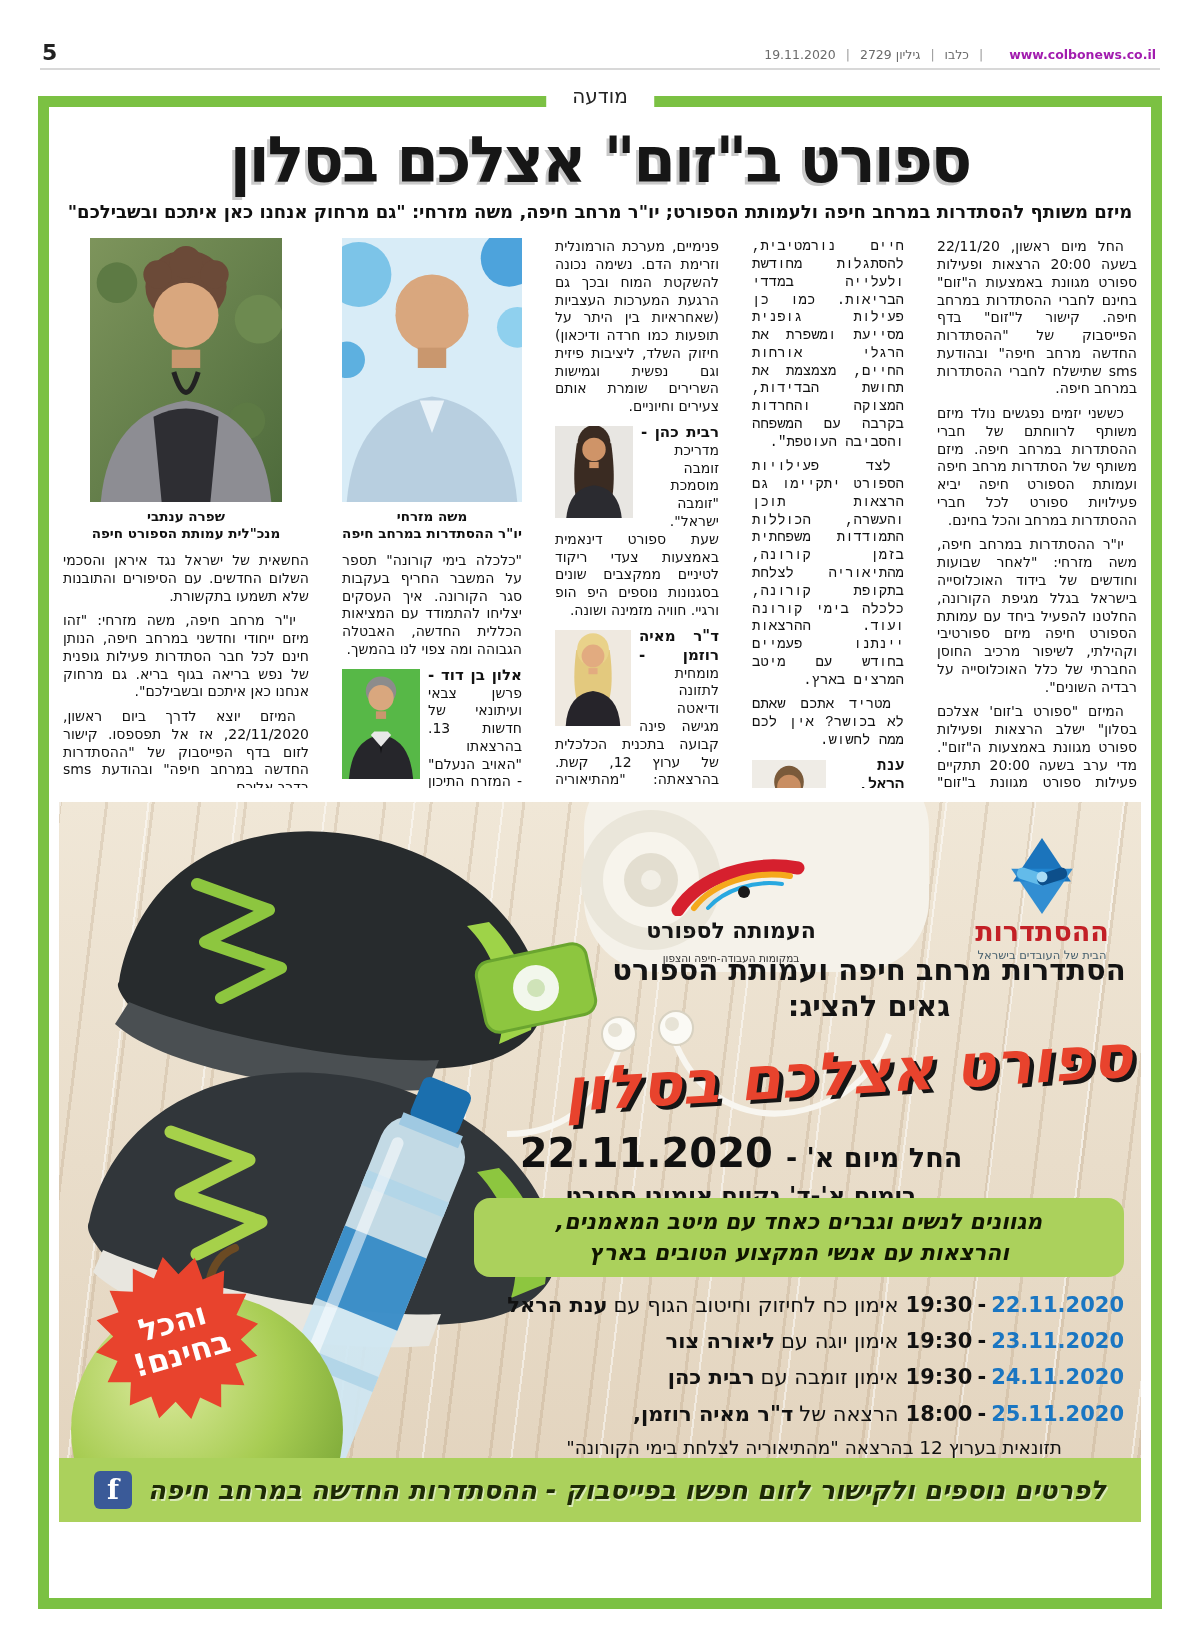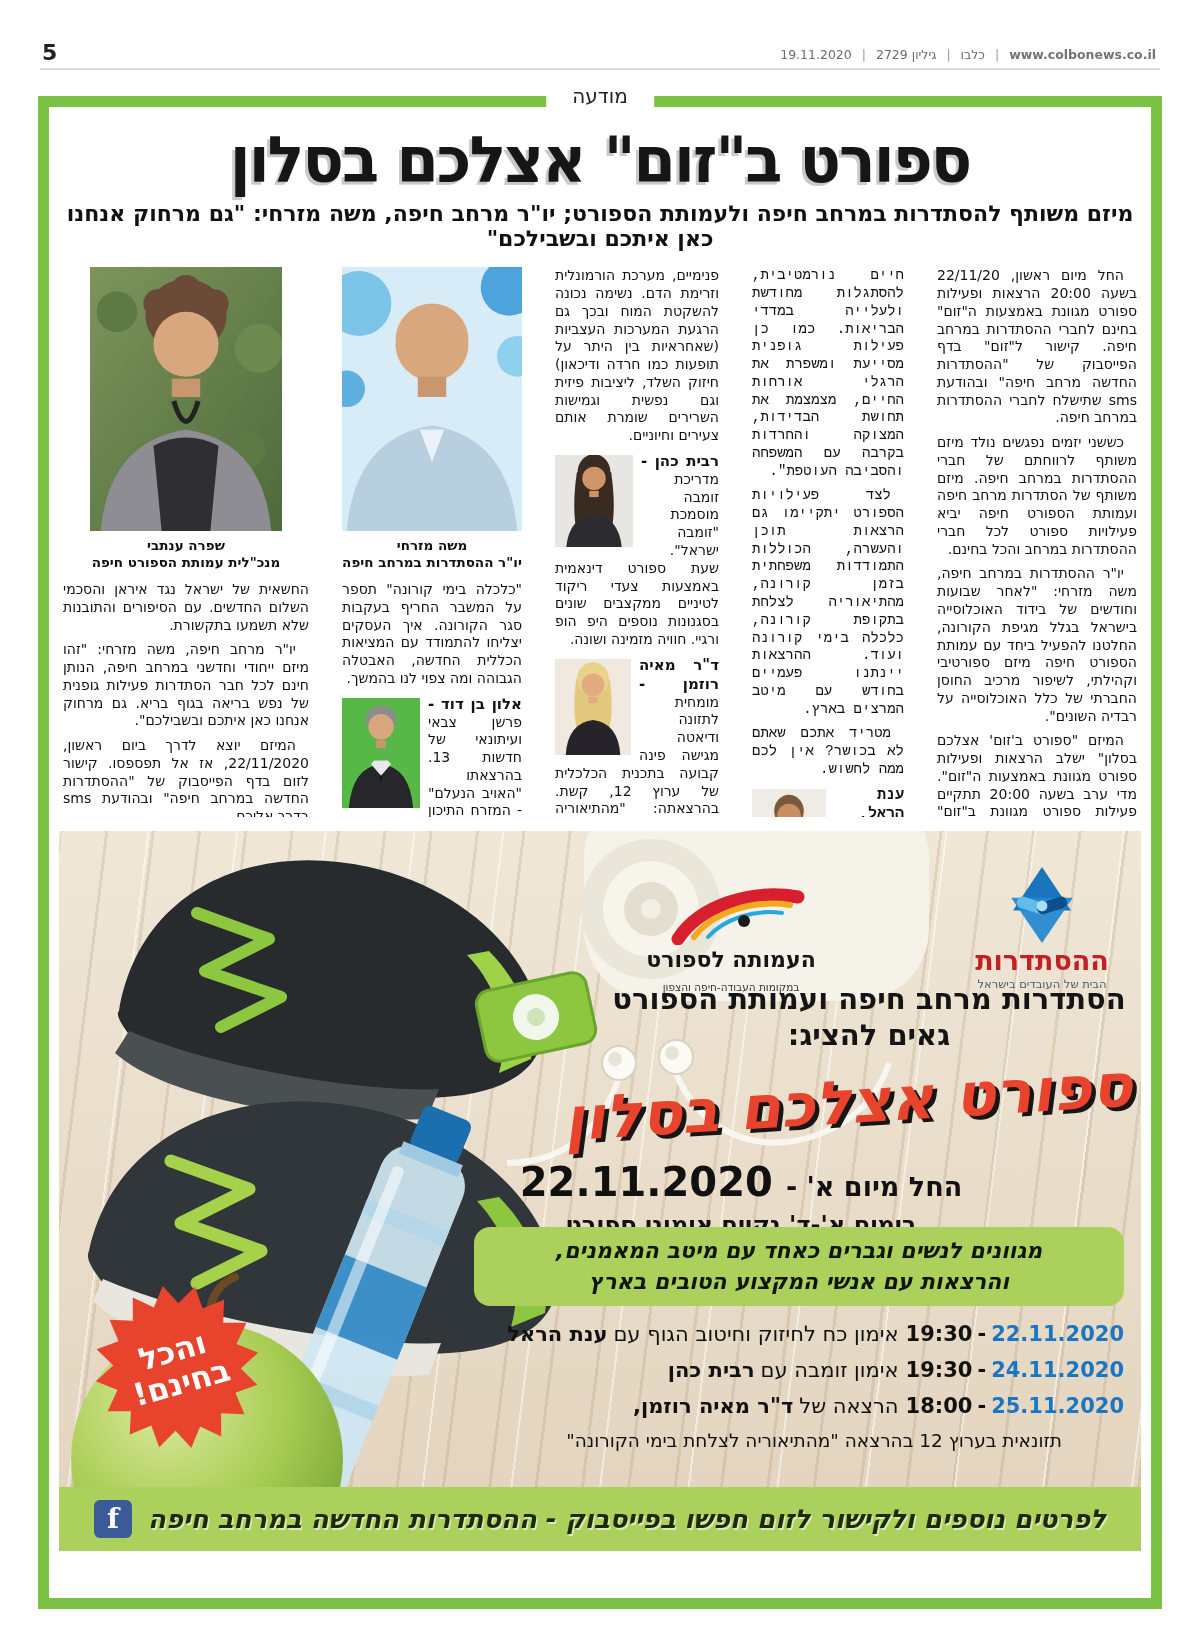--- a/index.html
+++ b/index.html
@@ -2,30 +2,30 @@
 <html lang="he"><head>
 <meta charset="utf-8">
 <style>
   html,body{margin:0;padding:0;background:#fff;}
   .page{position:relative;width:1200px;height:1645px;background:#fff;overflow:hidden;
         font-family:"DejaVu Sans",sans-serif;direction:rtl;color:#111;}
   
   .pagenum{position:absolute;top:40px;left:42px;font-size:22px;font-weight:bold;color:#222;direction:ltr;}
   .mast-info{position:absolute;top:47px;right:44px;font-size:12.5px;color:#6b6b6b;direction:rtl;}
   .mast-info .sep{margin:0 6px;color:#9a9a9a;}
-  .mast-info .site{color:#737373;font-weight:bold;}
+  .mast-info .site{color:#a21caf;font-weight:bold;margin-left:16px;}
   .mast-rule{position:absolute;top:68px;left:40px;right:40px;border-top:2px solid #d8d8d8;}
   
   .notice{position:absolute;top:84px;left:50%;transform:translateX(-50%);background:#fff;
           padding:0 26px;font-size:20px;color:#222;z-index:3;}
   .frame{position:absolute;left:38px;right:38px;top:96px;bottom:36px;border:11px solid #7bc143;background:#fff;}
   
   .headline{margin:22px 10px 0;text-align:center;font-size:61px;line-height:1.02;font-weight:bold;
             letter-spacing:-2px;color:#161616;text-shadow:-3px 3px 0 #c9c9c9;transform:scaleY(1.04);}
-  .subhead{margin:10px 14px 0;text-align:center;font-size:22px;font-weight:bold;color:#111;}
+  .subhead{margin:10px 14px 0;text-align:center;font-size:18px;font-weight:bold;color:#111;}
   .article{display:flex;justify-content:space-between;gap:14px;margin:16px 14px 0;height:550px;overflow:hidden;}
   .col{flex:0 0 auto;overflow:hidden;}
   .c1{width:200px;}.c2{width:152px;font-family:Liberation Mono, monospace;}.c3{width:164px;}.c4{width:180px;}.c5{width:246px;}
   .col p{margin:0 0 7px;font-size:14px;line-height:1.27;text-align:justify;text-indent:13px;}
   .col p.noind{text-indent:0;}
   .kicker{font-weight:bold;font-size:15px;}
   .ph-s{float:left;margin:3px 8px 4px 0;background:#eee;}
   .ph-big{display:block;width:100%;height:264px;background:#eee;}
   .c5 .ph-big{width:192px;margin:0 auto;}
   .cap{text-align:center;font-weight:bold;font-size:13.5px;line-height:1.25;margin:6px 0 10px;}
@@ -320,20 +320,23 @@
       <div class="gbox">
         <div>מגוונים לנשים וגברים כאחד עם מיטב המאמנים,</div>
         <div>והרצאות עם אנשי המקצוע הטובים בארץ</div>
       </div>
 
       <div class="sched">
         <div class="srow">
           <span class="s-date">22.11.2020</span><span class="s-dash">-</span><span class="s-time">19:30</span><span class="s-act">אימון כח לחיזוק וחיטוב הגוף עם</span><span class="s-name">ענת הראל</span>
         </div>
         <div class="srow">
+          <span class="s-date">23.11.2020</span><span class="s-dash">-</span><span class="s-time">19:30</span><span class="s-act">אימון יוגה עם</span><span class="s-name">ליאורה צור</span>
+        </div>
+        <div class="srow">
           <span class="s-date">24.11.2020</span><span class="s-dash">-</span><span class="s-time">19:30</span><span class="s-act">אימון זומבה עם</span><span class="s-name">רבית כהן</span>
         </div>
         <div class="srow">
           <span class="s-date">25.11.2020</span><span class="s-dash">-</span><span class="s-time">18:00</span><span class="s-act">הרצאה של</span><span class="s-name">ד"ר מאיה רוזמן,</span>
         </div>
         <div class="snote">תזונאית בערוץ 12 בהרצאה "מהתיאוריה לצלחת בימי הקורונה"</div>
       </div>
 
       <div class="burst">
         <svg viewBox="0 0 200 200">

